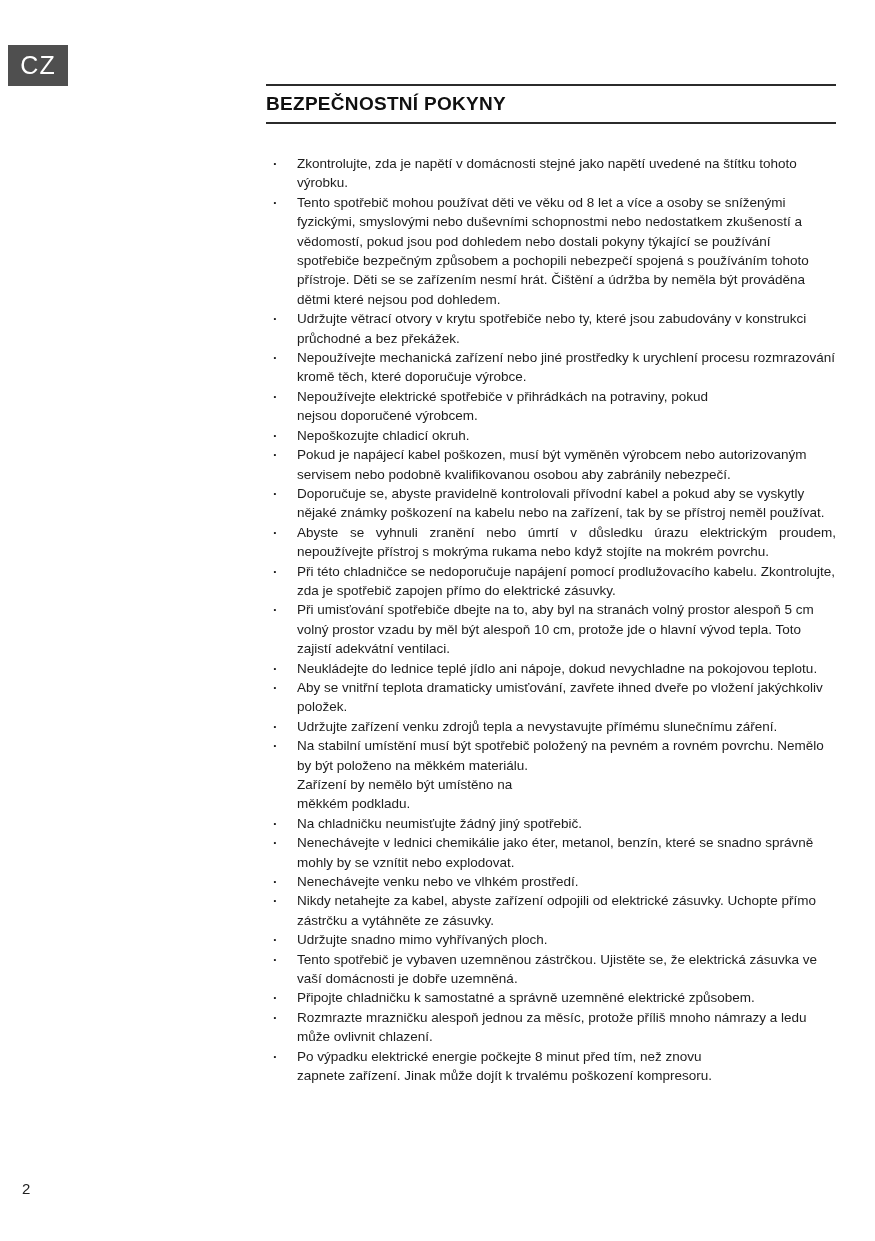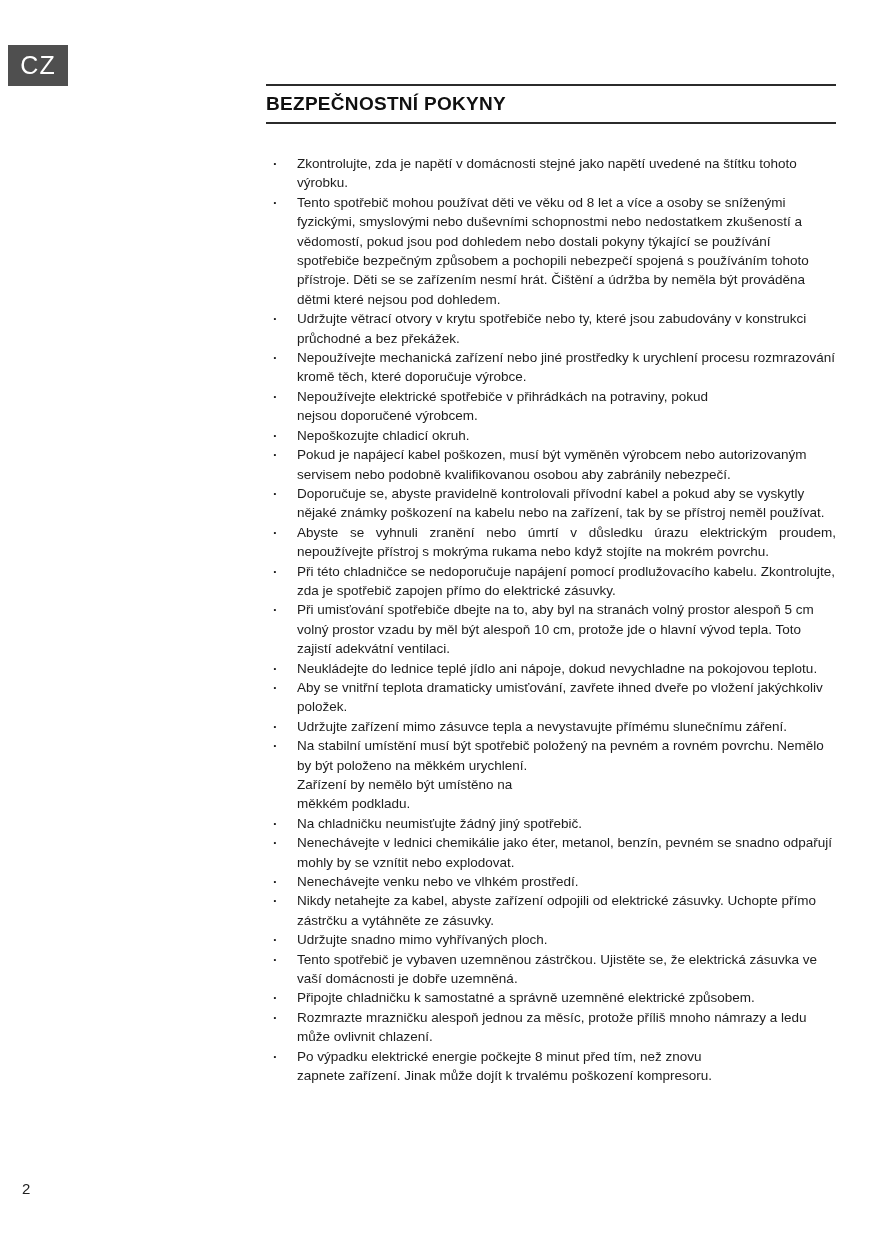--- a/index.html
+++ b/index.html
@@ -136,35 +136,35 @@
     <li>
         <span class="bullet">·</span>
         <span class="item-text">Neukládejte do lednice teplé jídlo ani nápoje, dokud nevychladne na pokojovou teplotu.</span>
       </li>
     <li>
         <span class="bullet">·</span>
         <span class="item-text">Aby se vnitřní teplota dramaticky umisťování, zavřete ihned dveře po vložení jakýchkoliv položek.</span>
       </li>
     <li>
         <span class="bullet">·</span>
-        <span class="item-text">Udržujte zařízení mimo zásuvce tepla a nevystavujte přímému slunečnímu záření.</span>
+        <span class="item-text">Udržujte zařízení venku zdrojů tepla a nevystavujte přímému slunečnímu záření.</span>
       </li>
     <li>
         <span class="bullet">·</span>
-        <span class="item-text">Na stabilní umístění musí být spotřebič položený na pevném a rovném povrchu. Nemělo by být položeno na měkkém urychlení.
+        <span class="item-text">Na stabilní umístění musí být spotřebič položený na pevném a rovném povrchu. Nemělo by být položeno na měkkém materiálu.
 Zařízení by nemělo být umístěno na
 měkkém podkladu.</span>
       </li>
     <li>
         <span class="bullet">·</span>
         <span class="item-text">Na chladničku neumisťujte žádný jiný spotřebič.</span>
       </li>
     <li>
         <span class="bullet">·</span>
-        <span class="item-text">Nenechávejte v lednici chemikálie jako éter, metanol, benzín, pevném se snadno odpařují mohly by se vznítit nebo explodovat.</span>
+        <span class="item-text">Nenechávejte v lednici chemikálie jako éter, metanol, benzín, které se snadno správně mohly by se vznítit nebo explodovat.</span>
       </li>
     <li>
         <span class="bullet">·</span>
         <span class="item-text">Nenechávejte venku nebo ve vlhkém prostředí.</span>
       </li>
     <li>
         <span class="bullet">·</span>
         <span class="item-text">Nikdy netahejte za kabel, abyste zařízení odpojili od elektrické zásuvky. Uchopte přímo zástrčku a vytáhněte ze zásuvky.</span>
       </li>
     <li>

